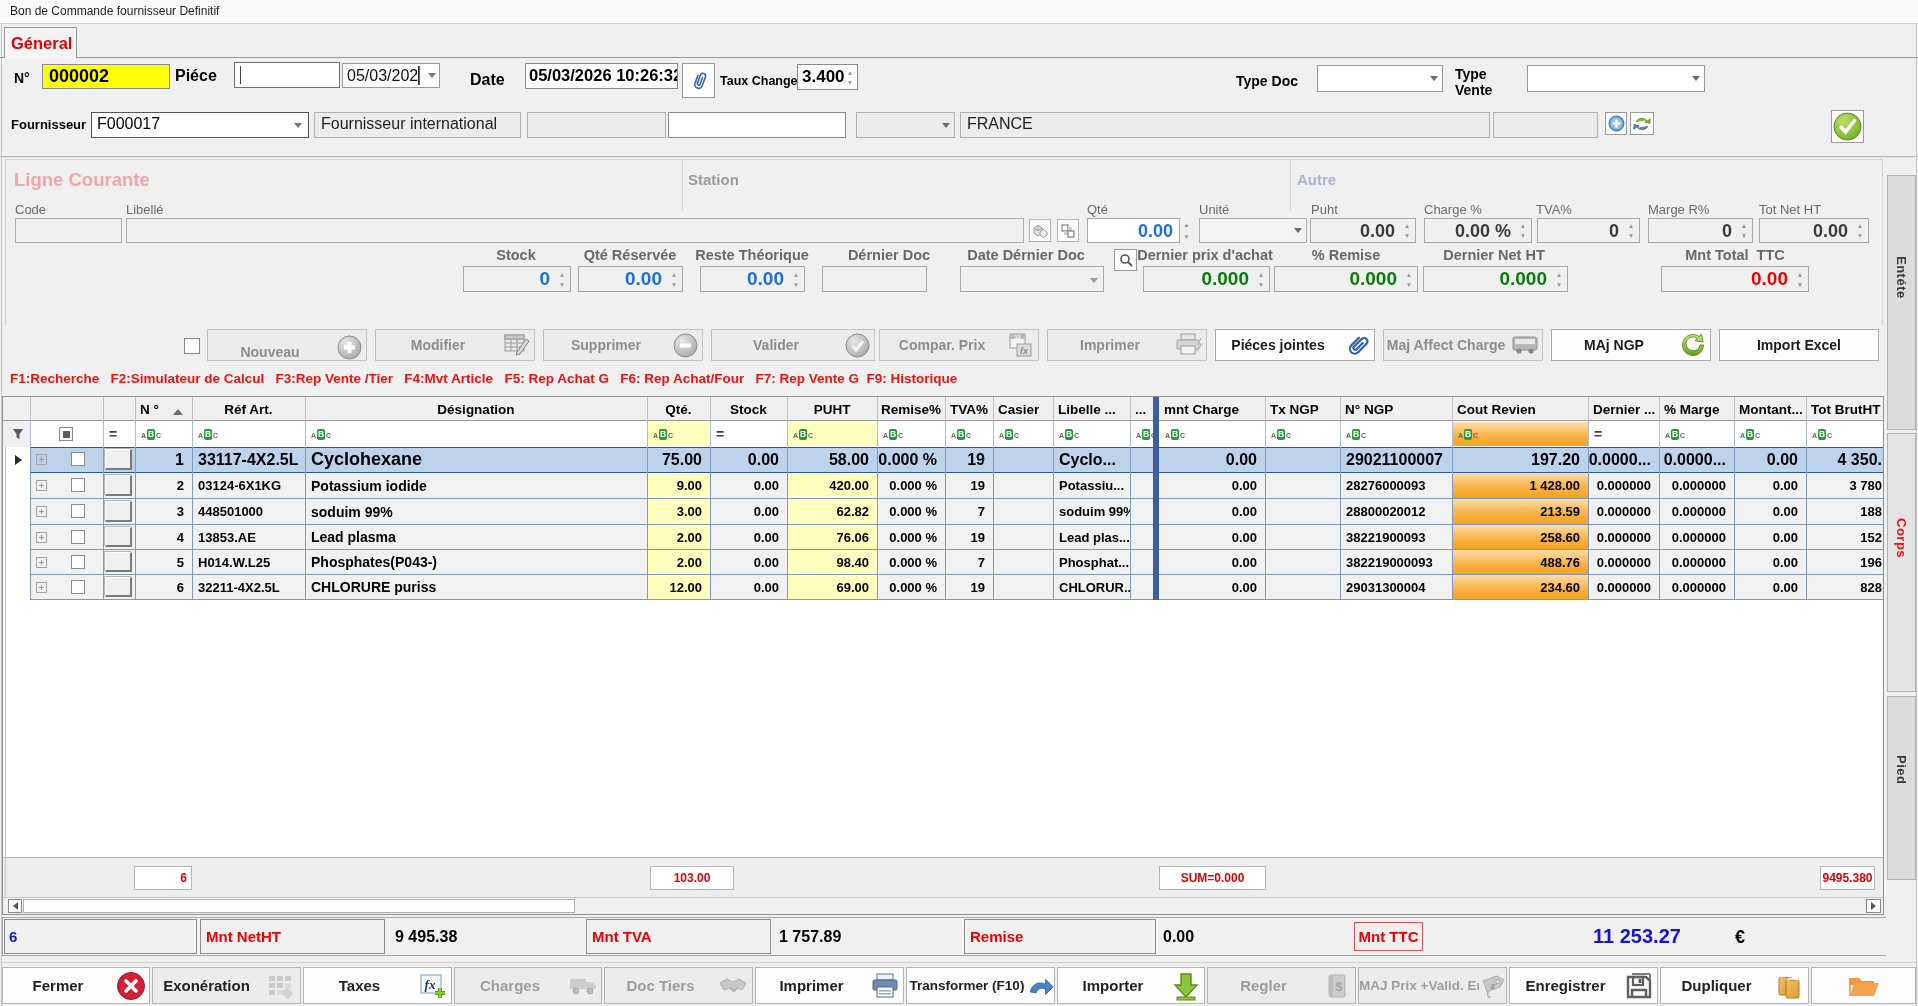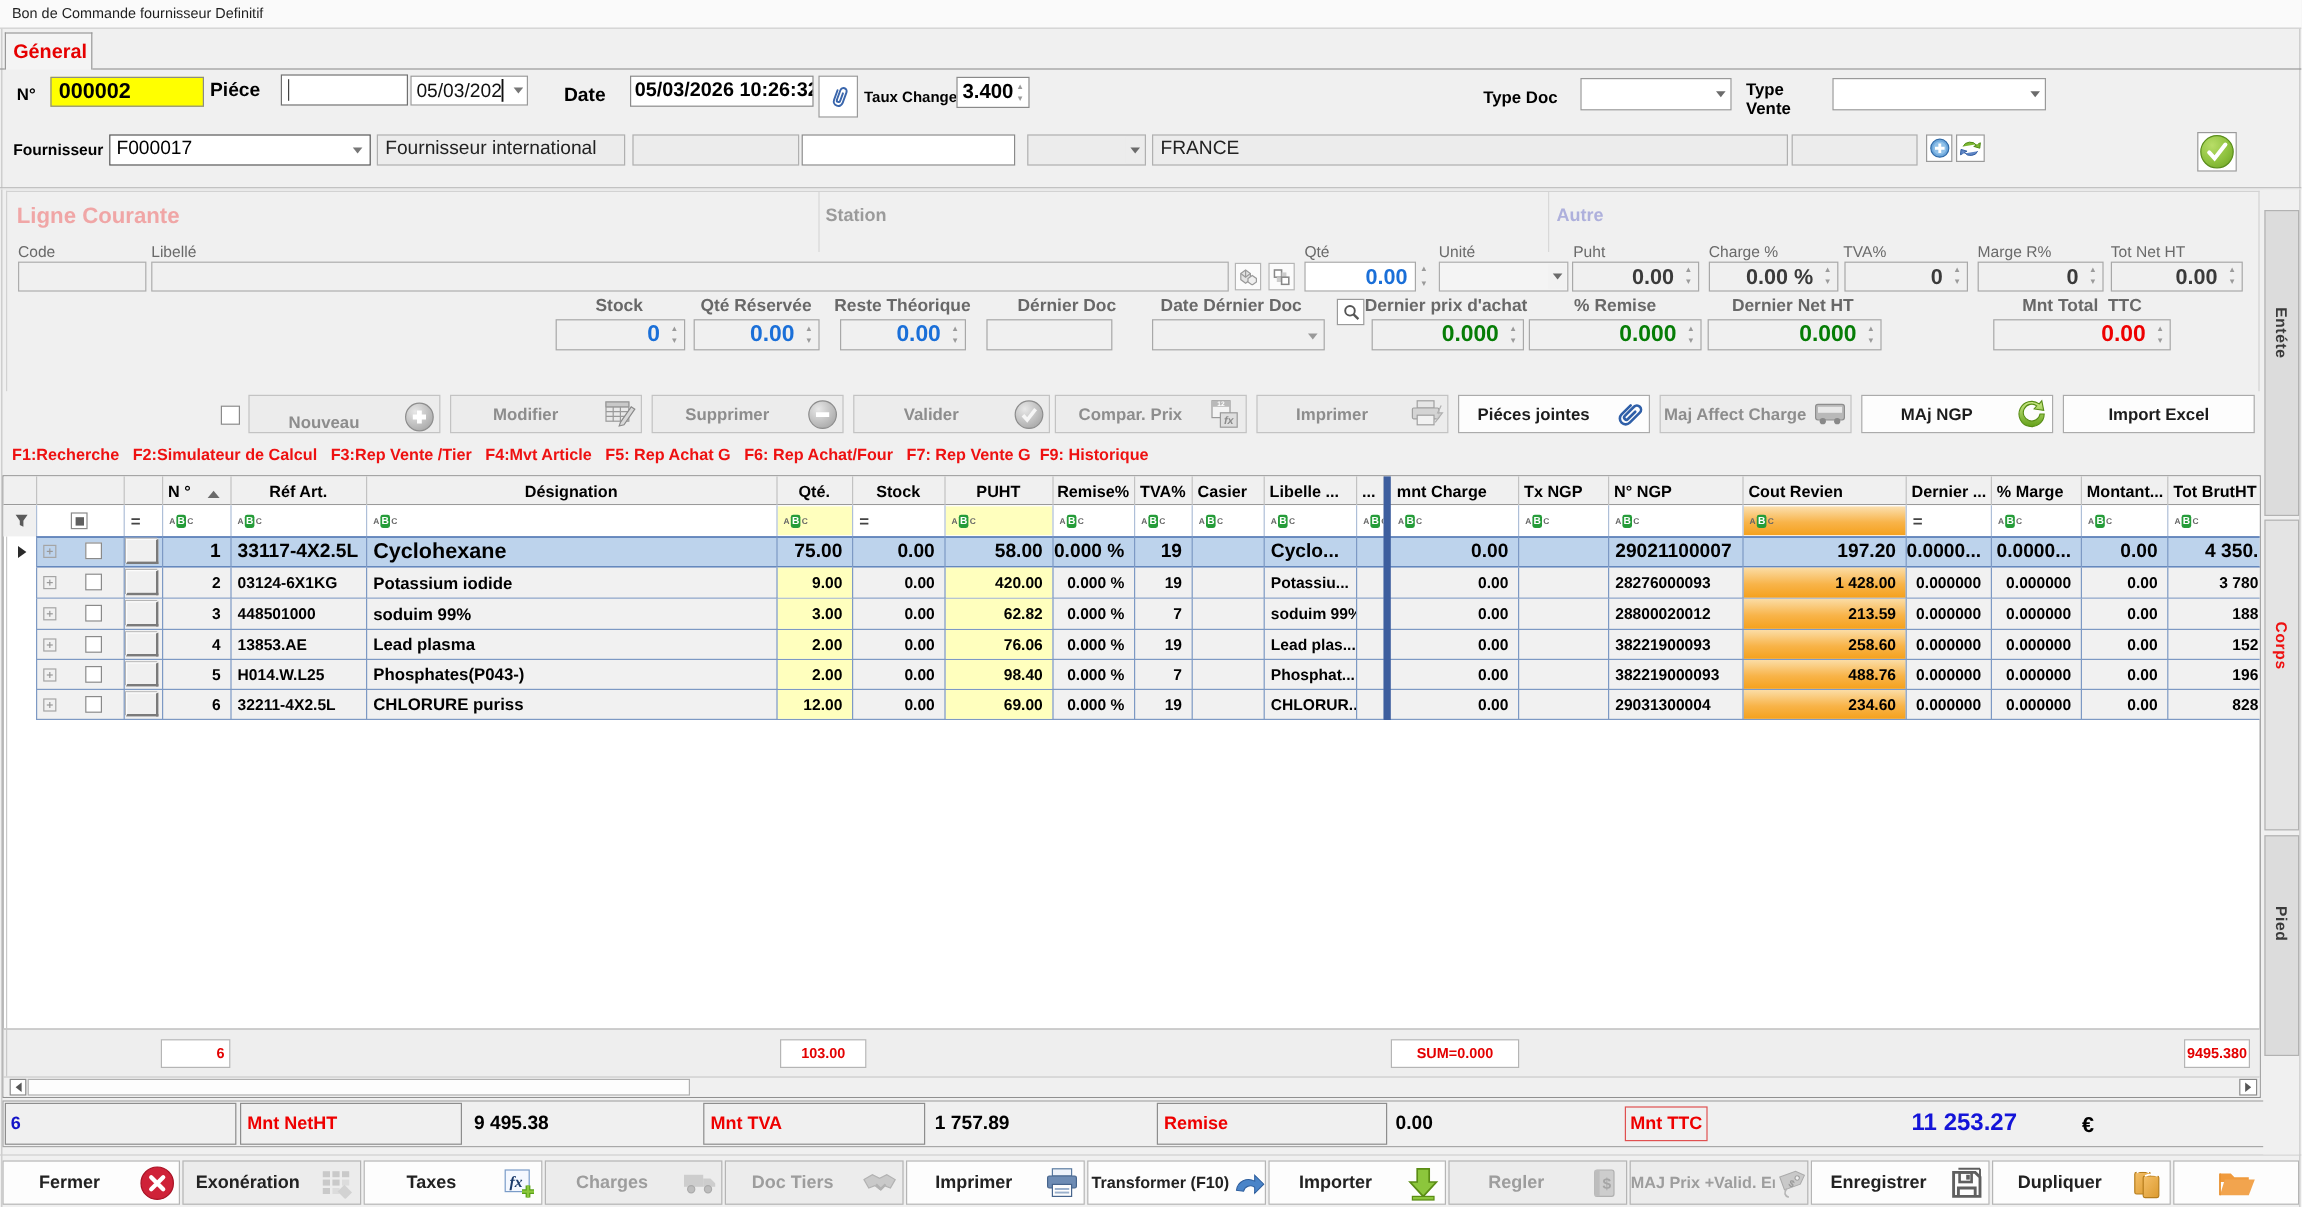--- a/index.html
+++ b/index.html
@@ -856,21 +856,21 @@
 <div class="vline" style="left:1153px;top:575px;height:25px;background:#7d99c4;"></div>
 <div class="vline" style="left:1265px;top:575px;height:25px;background:#7d99c4;"></div>
 <div class="vline" style="left:1340px;top:575px;height:25px;background:#7d99c4;"></div>
 <div class="vline" style="left:1452px;top:575px;height:25px;background:#7d99c4;"></div>
 <div class="vline" style="left:1588px;top:575px;height:25px;background:#7d99c4;"></div>
 <div class="vline" style="left:1659px;top:575px;height:25px;background:#7d99c4;"></div>
 <div class="vline" style="left:1734px;top:575px;height:25px;background:#7d99c4;"></div>
 <div class="vline" style="left:1806px;top:575px;height:25px;background:#7d99c4;"></div>
 <div class="ab" style="left:1153px;top:397px;width:6px;height:203px;background:#3d5e9e;"></div>
 <div class="ab" style="left:134px;top:866px;width:58px;height:24px;background:#fff;border:1px solid #b5b5b5;display:flex;align-items:center;justify-content:flex-end;padding:0 4px;font-size:12px;font-weight:bold;color:#e30000;">6</div>
-<div class="ab" style="left:650px;top:866px;width:72px;height:24px;background:#fff;border:1px solid #b5b5b5;display:flex;align-items:center;justify-content:center;padding:0 4px;font-size:12px;font-weight:bold;color:#e30000;">103.00</div>
+<div class="ab" style="left:650px;top:866px;width:84px;height:24px;background:#fff;border:1px solid #b5b5b5;display:flex;align-items:center;justify-content:center;padding:0 4px;font-size:12px;font-weight:bold;color:#e30000;">103.00</div>
 <div class="ab" style="left:1159px;top:866px;width:107px;height:24px;background:#fff;border:1px solid #b5b5b5;display:flex;align-items:center;justify-content:center;padding:0 4px;font-size:12px;font-weight:bold;color:#e30000;">SUM=0.000</div>
 <div class="ab" style="left:1820px;top:866px;width:55px;height:24px;background:#fff;border:1px solid #b5b5b5;display:flex;align-items:center;justify-content:center;padding:0 4px;font-size:12px;font-weight:bold;color:#e30000;">9495.380</div>
 <div class="ab" style="left:3px;top:897px;width:1880px;height:17px;background:#f0f0f0;border-top:1px solid #c9c9c9;"></div>
 <div class="ab" style="left:8px;top:899px;width:14px;height:14px;background:#fff;border:1px solid #8a8a8a;display:flex;align-items:center;justify-content:center;">
     <span style="width:0;height:0;border:4px solid transparent;border-right:5px solid #555;margin-right:3px;"></span>
   </div>
 <div class="ab" style="left:23px;top:899px;width:552px;height:14px;background:#fdfdfd;border:1px solid #b0b0b0;"></div>
 <div class="ab" style="left:1866px;top:899px;width:15px;height:14px;background:#fff;border:1px solid #8a8a8a;display:flex;align-items:center;justify-content:center;">
     <span style="width:0;height:0;border:4px solid transparent;border-left:5px solid #555;margin-left:3px;"></span>
   </div>

